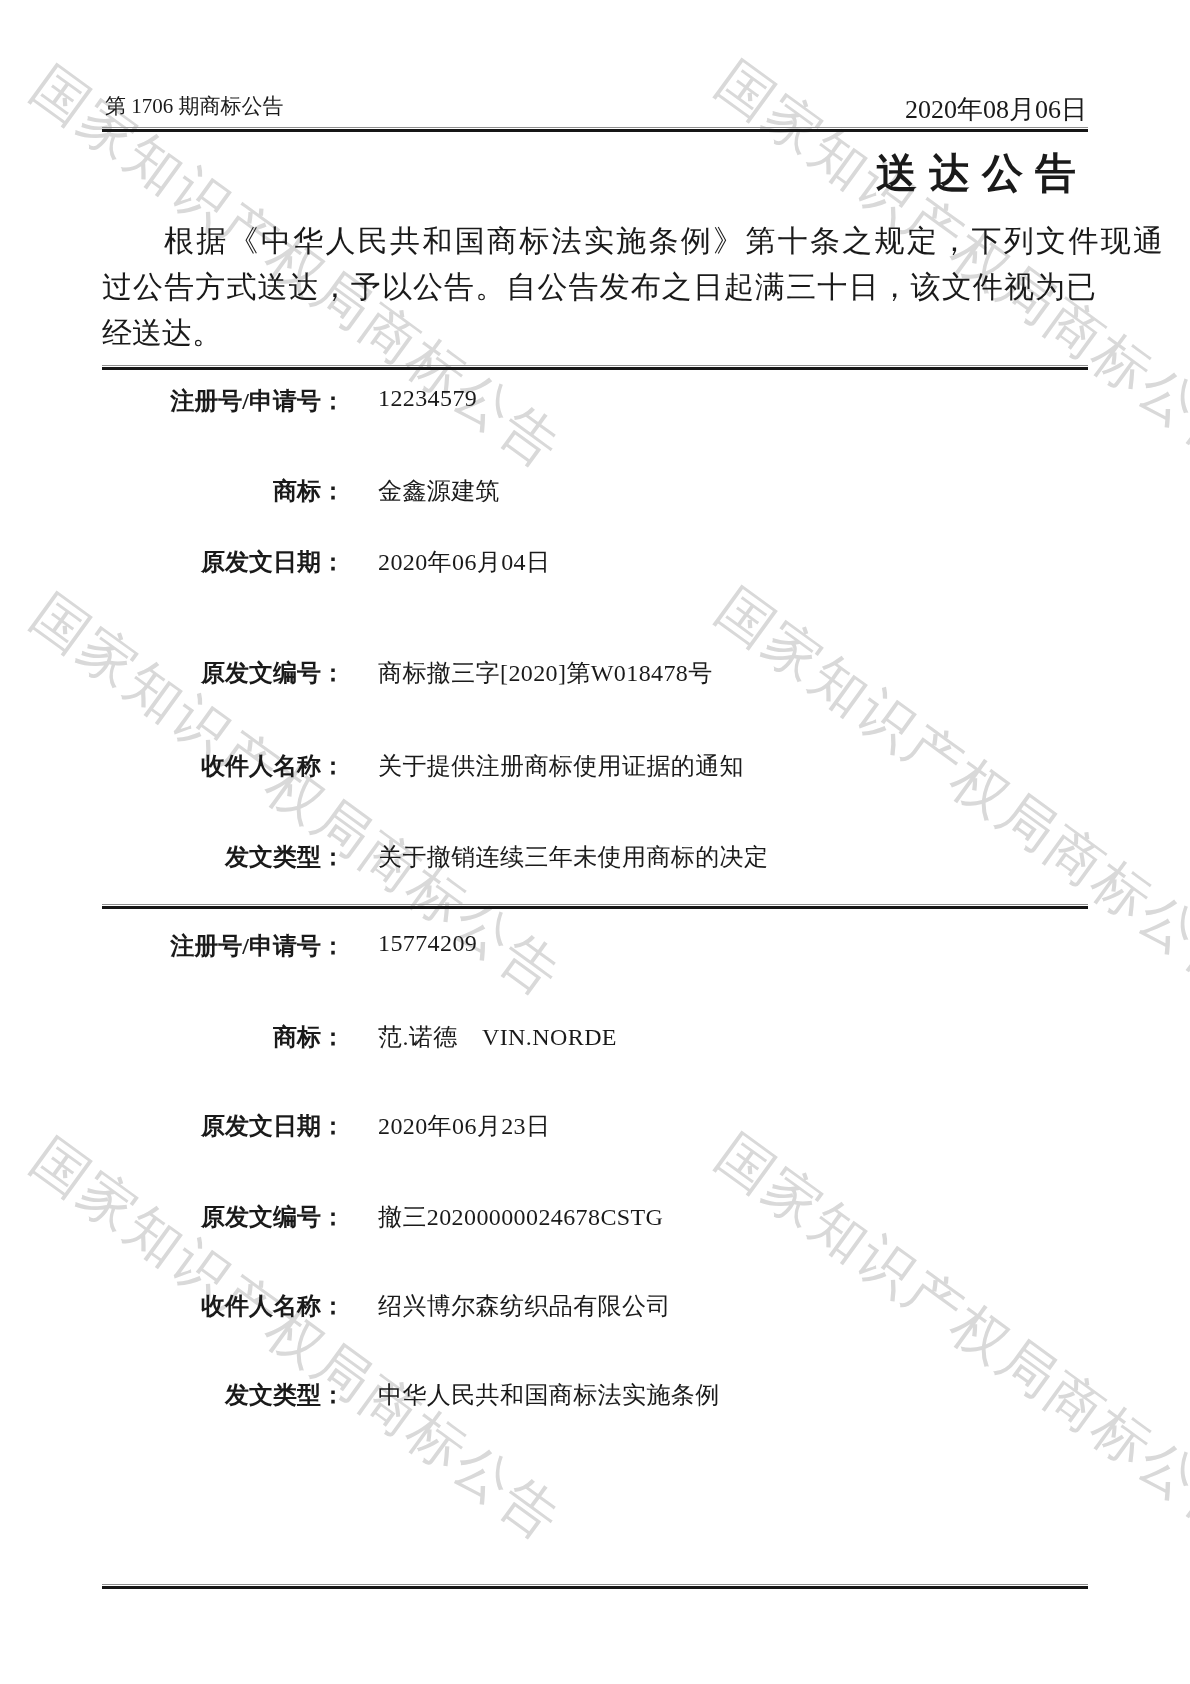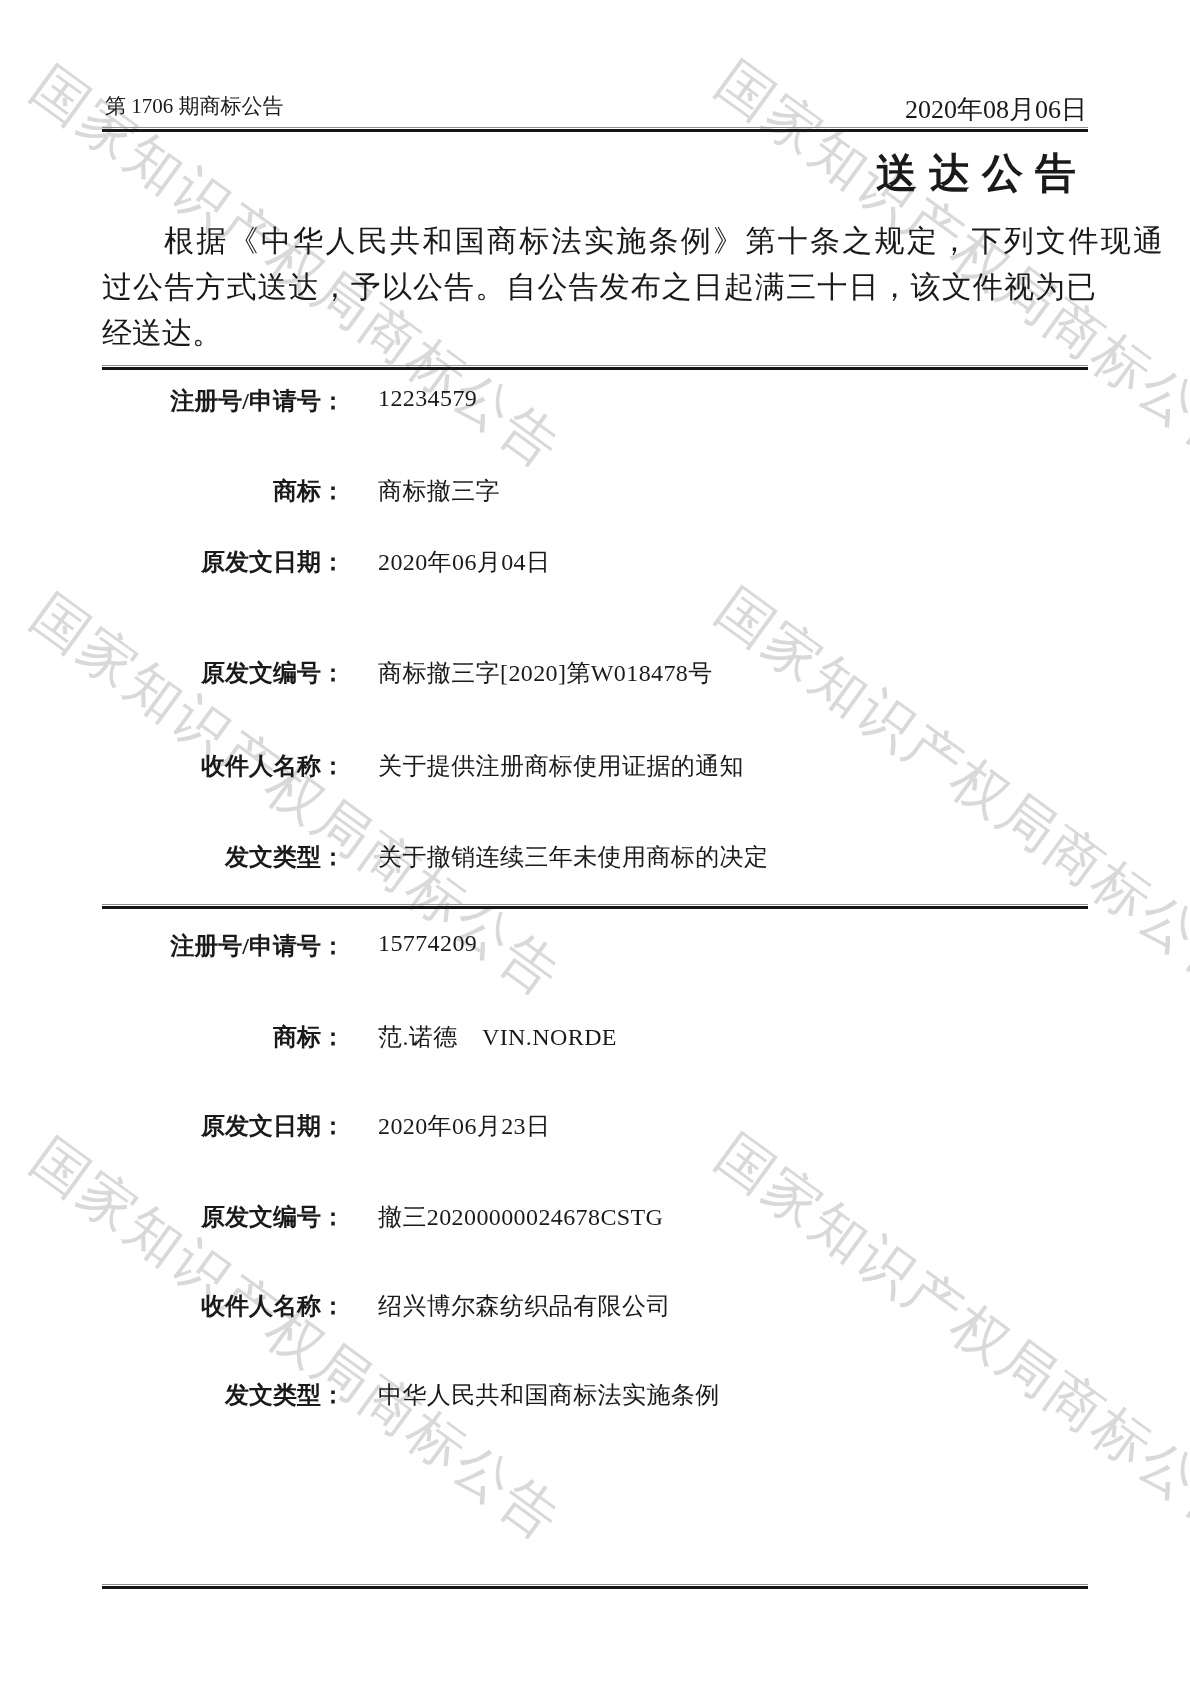--- a/index.html
+++ b/index.html
@@ -100,21 +100,21 @@
     <div class="ln2">过公告方式送达，予以公告。自公告发布之日起满三十日，该文件视为已</div>
     <div class="ln3">经送达。</div>
   </div>
 
   <div class="rule rule2"></div>
 
   <div class="frow r1f0">
     <span class="lbl">注册号/申请号：</span><span class="val">12234579</span>
   </div>
   <div class="frow r1f1">
-    <span class="lbl">商标：</span><span class="val">商标撤三字</span>
+    <span class="lbl">商标：</span><span class="val">金鑫源建筑</span>
   </div>
   <div class="frow r1f2">
     <span class="lbl">原发文日期：</span><span class="val">2020年06月04日</span>
   </div>
   <div class="frow r1f3">
     <span class="lbl">原发文编号：</span><span class="val">商标撤三字[2020]第W018478号</span>
   </div>
   <div class="frow r1f4">
     <span class="lbl">收件人名称：</span><span class="val">关于提供注册商标使用证据的通知</span>
   </div>

